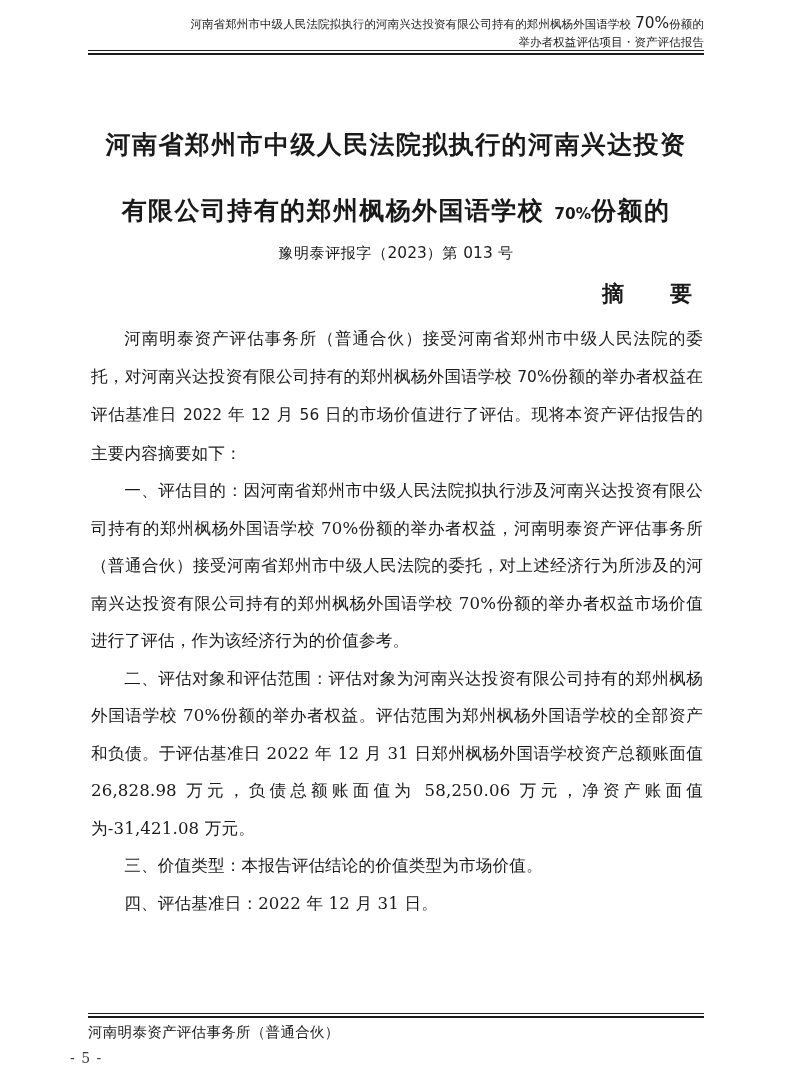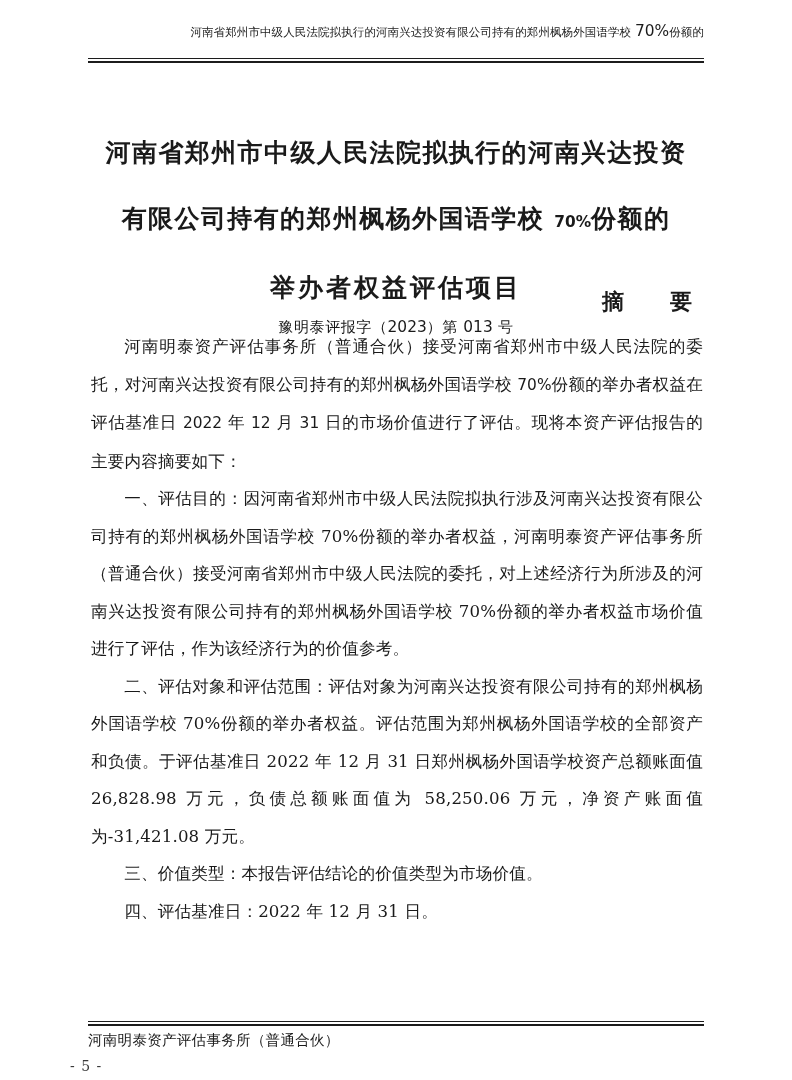--- a/index.html
+++ b/index.html
@@ -12,21 +12,21 @@
     width: 792px;
     height: 1080px;
     position: relative;
     font-family: "DejaVu Serif", "Liberation Serif", serif;
     color: #1a1a1a;
     overflow: hidden;
   }
 
   .page {
     position: absolute;
-    left: 0; top: 8px;
+    left: 0; top: 0;
     width: 792px;
     height: 808px;
     box-sizing: border-box;
   }
 
   
   .running-header {
     position: absolute;
     left: 88px;
     top: 14px;
@@ -162,38 +162,38 @@
     font-family: "DejaVu Serif", "Liberation Serif", serif;
   }
 </style>
 </head>
 <body>
 
 <div class="page">
 
   <div class="running-header">
     <div class="rh-line">河南省郑州市中级人民法院拟执行的河南兴达投资有限公司持有的郑州枫杨外国语学校 <span class="num">70%</span>份额的</div>
+    <div class="rh-line">举办者权益评估项目・资产评估报告</div>
   </div>
   <div class="rule-double" id="header-rule">
     <div class="r-thin"></div>
     <div class="r-thick"></div>
   </div>
 
   <div class="title-block">
     <div class="title-line">河南省郑州市中级人民法院拟执行的河南兴达投资</div>
     <div class="title-line">有限公司持有的郑州枫杨外国语学校 <span class="numb">70%</span>份额的</div>
-    <div class="title-line sub">举办者权益评估项目</div>
     <div class="doc-number">豫明泰评报字（<span class="num">2023</span>）第 <span class="num">013</span> 号</div>
   </div>
 
   <div class="abstract-heading">摘　要</div>
 
   <div class="body-area">
 
-    <p class="para"><span>河南明泰资产评估事务所（普通合伙）接受河南省郑州市中级人民法院的委托，对河南兴达投资有限公司持有的郑州枫杨外国语学校 <span class="num">70%</span>份额的举办者权益在评估基准日 <span class="num">2022</span> 年 <span class="num">12</span> 月 <span class="num">31</span> 日的市场价值进行了评估。现将本资产评估报告的主要内容摘要如下：</span></p>
+    <p class="para"><span>河南明泰资产评估事务所（普通合伙）接受河南省郑州市中级人民法院的委托，对河南兴达投资有限公司持有的郑州枫杨外国语学校 <span class="num">70%</span>份额的举办者权益在评估基准日 <span class="num">2022</span> 年 <span class="num">12</span> 月 <span class="num">56</span> 日的市场价值进行了评估。现将本资产评估报告的主要内容摘要如下：</span></p>
 
     <p class="para"><span class="lead">一、评估目的：</span><span>因河南省郑州市中级人民法院拟执行涉及河南兴达投资有限公司持有的郑州枫杨外国语学校 70%份额的举办者权益，河南明泰资产评估事务所（普通合伙）接受河南省郑州市中级人民法院的委托，对上述经济行为所涉及的河南兴达投资有限公司持有的郑州枫杨外国语学校 70%份额的举办者权益市场价值进行了评估，作为该经济行为的价值参考。</span></p>
 
     <p class="para"><span class="lead">二、评估对象和评估范围：</span><span>评估对象为河南兴达投资有限公司持有的郑州枫杨外国语学校 70%份额的举办者权益。评估范围为郑州枫杨外国语学校的全部资产和负债。于评估基准日 2022 年 12 月 31 日郑州枫杨外国语学校资产总额账面值 26,828.98 万元，负债总额账面值为 58,250.06 万元，净资产账面值为-31,421.08 万元。</span></p>
 
     <p class="para tight"><span class="lead">三、价值类型：</span><span>本报告评估结论的价值类型为市场价值。</span></p>
 
     <p class="para tight"><span class="lead">四、评估基准日：</span><span>2022 年 12 月 31 日。</span></p>
 
   </div>

